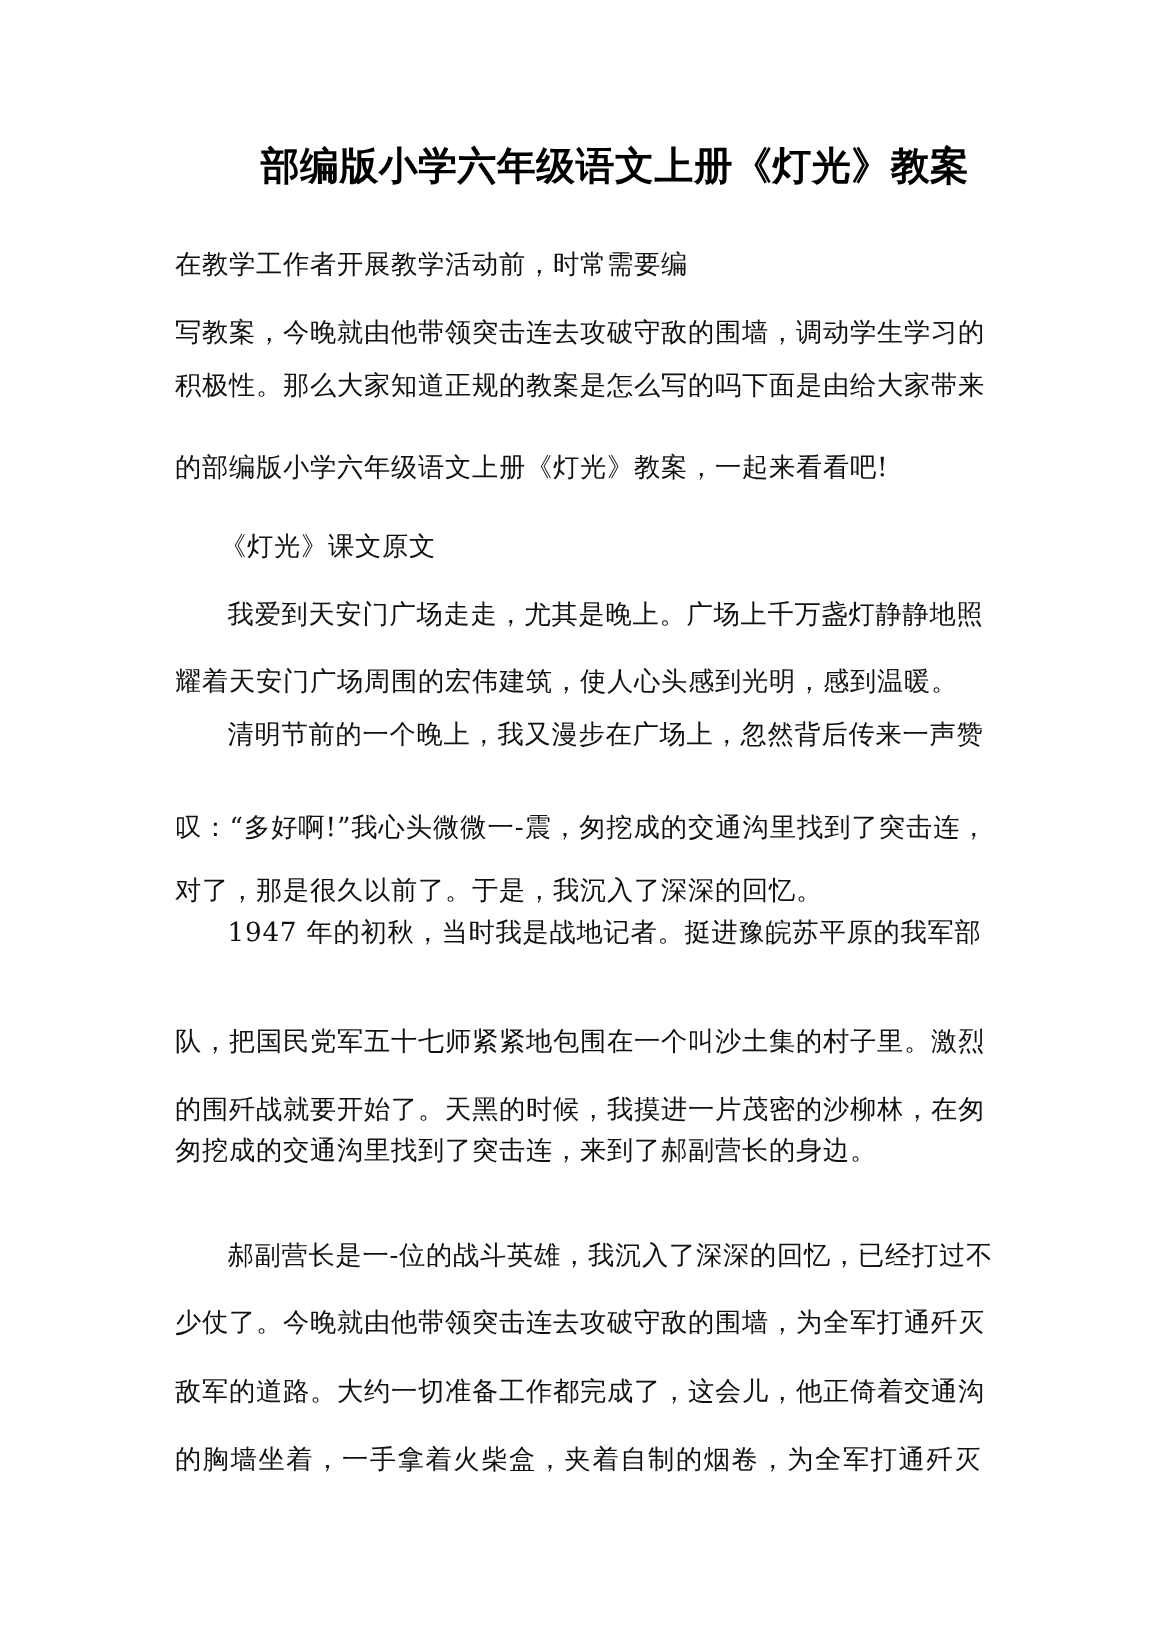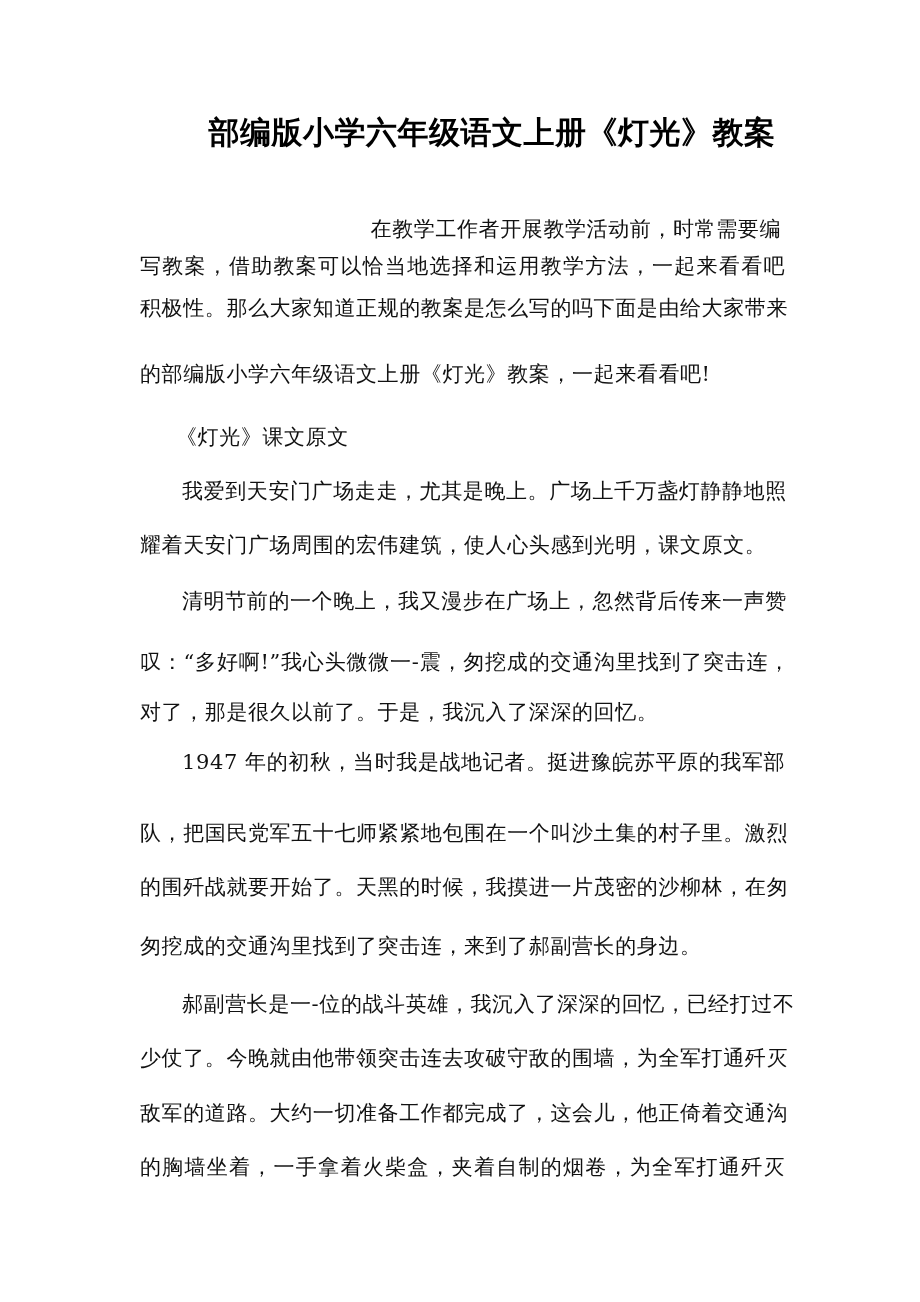--- a/index.html
+++ b/index.html
@@ -4,45 +4,45 @@
 <style>
   html, body { margin:0; padding:0; background:#ffffff; }
   body { width:920px; height:1302px; position:relative; overflow:hidden;
          font-family:"DejaVu Serif","Liberation Serif",serif; color:#111; }
   .title { position:absolute; left:0; width:984px; top:112px; text-align:center;
            font-family:"DejaVu Sans","Liberation Sans",sans-serif; font-weight:bold;
            font-size:31px; letter-spacing:0.5px; color:#000; }
   .line { position:absolute; left:140px; width:645px; font-size:21px; line-height:28px;
           white-space:nowrap; letter-spacing:0.6px; }
   .indent { left:182px; width:603px; }
-  .right { left:140px; width:641px; text-align:right;margin-top:18px; }
+  .right { left:140px; width:641px; text-align:left; }
   .just { text-align:justify; text-align-last:justify; }
 </style>
 </head>
 <body>
 
 <div>
   <div class="title">部编版小学六年级语文上册《灯光》教案</div>
 
   <div class="line right" style="top:197px">在教学工作者开展教学活动前，时常需要编</div>
-  <div class="line just" style="top:252px">写教案，借助教案可以恰当地选择和运用教学方法，一起来看看吧</div>
+  <div class="line just" style="top:252px">写教案，今晚就由他带领突击连去攻破守敌的围墙，调动学生学习的</div>
   <div class="line just" style="top:294px">积极性。那么大家知道正规的教案是怎么写的吗下面是由给大家带来</div>
   <div class="line" style="top:360px">的部编版小学六年级语文上册《灯光》教案，一起来看看吧!</div>
 
   <div class="line" style="top:423px; left:176px">《灯光》课文原文</div>
 
   <div class="line indent just" style="top:477px">我爱到天安门广场走走，尤其是晚上。广场上千万盏灯静静地照</div>
-  <div class="line" style="top:531px">耀着天安门广场周围的宏伟建筑，使人心头感到光明，课文原文。</div>
+  <div class="line" style="top:531px">耀着天安门广场周围的宏伟建筑，使人心头感到光明，感到温暖。</div>
 
-  <div class="line indent just" style="top:587px">清明节前的一个晚上，我又漫步在广场上，忽然背后传来一声赞</div>
+  <div class="line indent just" style="top:573px">清明节前的一个晚上，我又漫步在广场上，忽然背后传来一声赞</div>
   <div class="line just" style="top:648px; width:650px">叹：“多好啊!”我心头微微一-震，匆挖成的交通沟里找到了突击连，</div>
   <div class="line" style="top:698px">对了，那是很久以前了。于是，我沉入了深深的回忆。</div>
 
-  <div class="line indent just" style="top:748px">1947 年的初秋，当时我是战地记者。挺进豫皖苏平原的我军部</div>
+  <div class="line indent just" style="top:732px">1947 年的初秋，当时我是战地记者。挺进豫皖苏平原的我军部</div>
   <div class="line just" style="top:819px">队，把国民党军五十七师紧紧地包围在一个叫沙土集的村子里。激烈</div>
   <div class="line just" style="top:873px">的围歼战就要开始了。天黑的时候，我摸进一片茂密的沙柳林，在匆</div>
-  <div class="line" style="top:932px">匆挖成的交通沟里找到了突击连，来到了郝副营长的身边。</div>
+  <div class="line" style="top:906px">匆挖成的交通沟里找到了突击连，来到了郝副营长的身边。</div>
 
   <div class="line indent just" style="top:990px">郝副营长是一-位的战斗英雄，我沉入了深深的回忆，已经打过不</div>
   <div class="line just" style="top:1044px">少仗了。今晚就由他带领突击连去攻破守敌的围墙，为全军打通歼灭</div>
   <div class="line just" style="top:1099px">敌军的道路。大约一切准备工作都完成了，这会儿，他正倚着交通沟</div>
   <div class="line just" style="top:1153px">的胸墙坐着，一手拿着火柴盒，夹着自制的烟卷，为全军打通歼灭</div>
 </div>
 
 </body></html>

